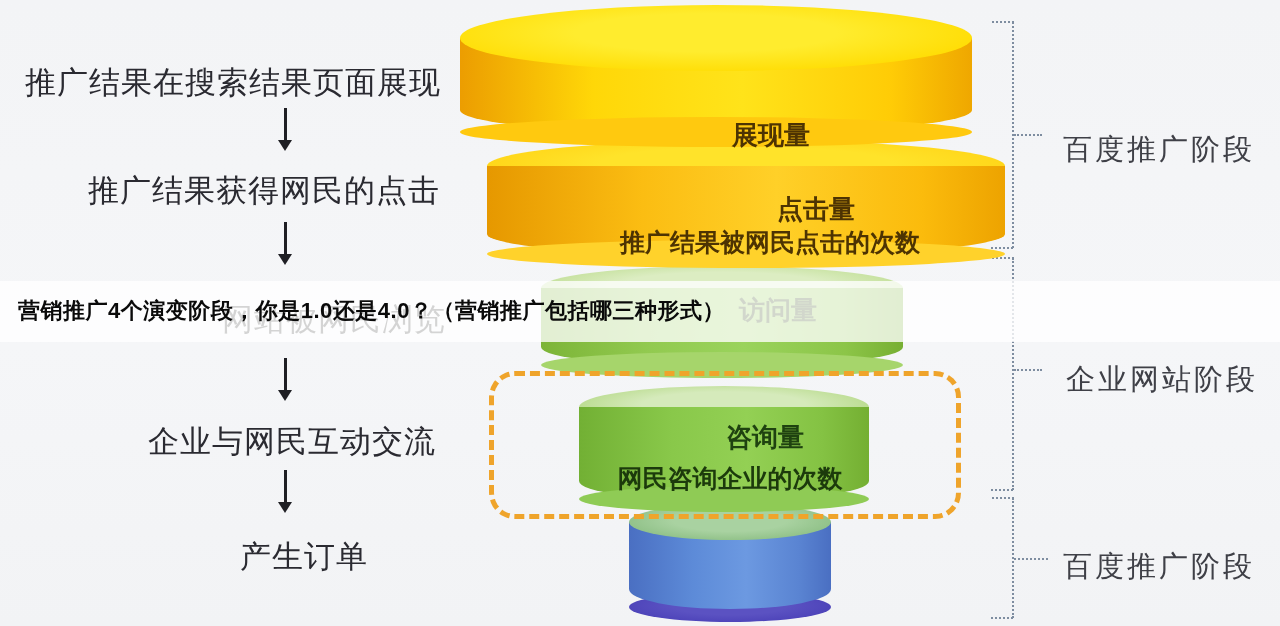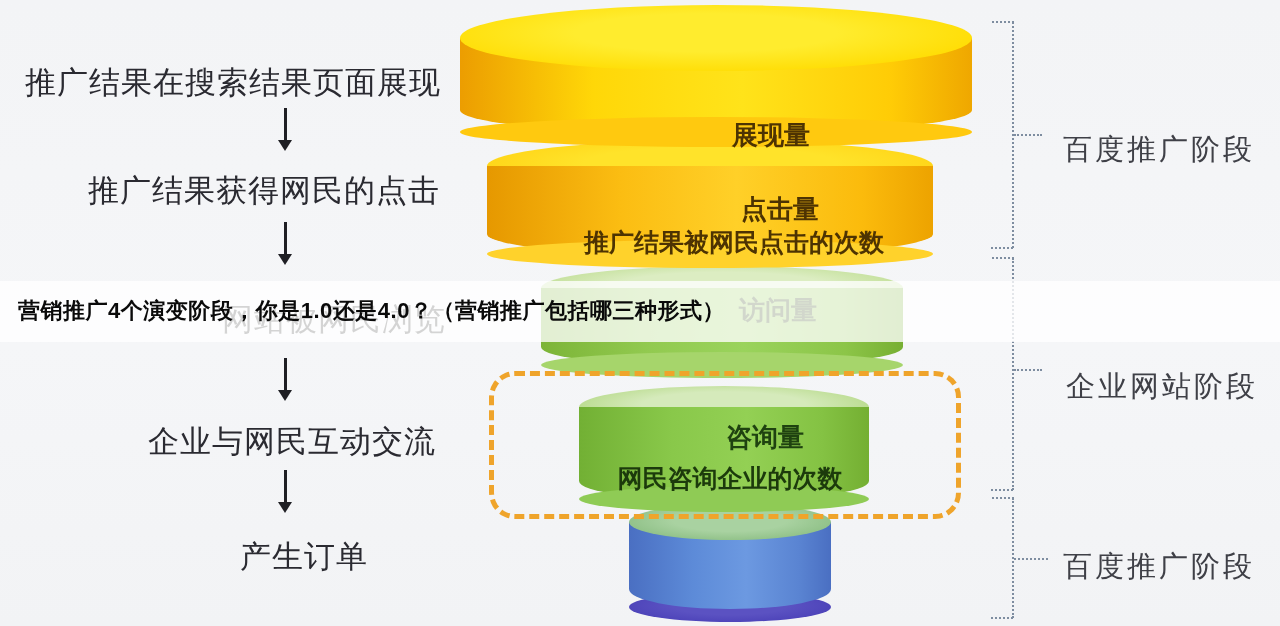--- a/index.html
+++ b/index.html
@@ -38,21 +38,21 @@
   .layer .name { font-size:26px; }
   .layer .desc { font-size:25px; }
 
   .layer1 { left:460px; top:5px;  width:512px; height:142px; z-index:50; }
   .layer1 .ell-top { top:0; height:66px; background:radial-gradient(ellipse at 48% 42%,#FFEC2E 35%,#FFDD05 75%,#FBC900 100%); }
   .layer1 .cyl-body { top:33px; bottom:13px; background:linear-gradient(90deg,#EC9D01 0%,#FFD708 26%,#FFE31A 55%,#FFCC06 84%,#EFA700 100%); border-radius:0 0 50% 50% / 0 0 24px 24px; }
   .layer1 .ell-bot { bottom:0; height:30px; background:#FFC90F; }
   .layer1 .name { top:69px;  left:55px; color:#4d3302;margin-top:44px; }
   .layer1 .desc { top:104px; left:8px;  color:#4d3302; }
 
-  .layer2 { left:487px; top:140px; width:446px; height:128px; z-index:40; }
+  .layer2 { left:487px; top:140px; width:518px; height:128px; z-index:40; }
   .layer2 .ell-top { top:0; height:52px; background:radial-gradient(ellipse at 50% 45%,#FFE32A 40%,#FFD315 80%,#F7BD00 100%); }
   .layer2 .cyl-body { top:26px; bottom:12px; background:linear-gradient(90deg,#E69800 0%,#FBBD12 30%,#FFD028 56%,#FBBB0C 84%,#EDA300 100%); border-radius:0 0 50% 50% / 0 0 22px 22px; }
   .layer2 .ell-bot { bottom:0; height:28px; background:#FFD22B; }
   .layer2 .name { top:52px; left:70px; color:#4d3302; }
   .layer2 .desc { top:86px; left:24px; color:#4d3302; }
 
   .layer3 { left:541px; top:266px; width:362px; height:112px; z-index:30; }
   .layer3 .ell-top { top:0; height:44px; background:radial-gradient(ellipse at 50% 45%,#DCEDC2 40%,#BEDD92 80%,#9CC765 100%); }
   .layer3 .cyl-body { top:22px; bottom:11px; background:linear-gradient(90deg,#7CB437 0%,#92CA50 30%,#9AD35C 56%,#8CC548 84%,#77AF33 100%); border-radius:0 0 50% 50% / 0 0 20px 20px; }
   .layer3 .ell-bot { bottom:0; height:26px; background:#A6D56B; }
@@ -151,21 +151,21 @@
   <div class="brk-h" style="left:992px; top:21px;  width:22px;"></div>
   <div class="brk-v" style="left:1012px; top:22px; height:226px;"></div>
   <div class="brk-h" style="left:1014px; top:134px; width:28px;"></div>
   <div class="brk-h" style="left:991px; top:247px; width:22px;"></div>
   <div class="stage-label" style="left:1063px; top:130px;">百度推广阶段</div>
 
   <div class="brk-h" style="left:992px; top:257px; width:22px;"></div>
   <div class="brk-v" style="left:1012px; top:258px; height:232px;"></div>
   <div class="brk-h" style="left:1014px; top:369px; width:28px;"></div>
   <div class="brk-h" style="left:991px; top:489px; width:22px;"></div>
-  <div class="stage-label" style="left:1066px; top:360px;margin-top:7px;">企业网站阶段</div>
+  <div class="stage-label" style="left:1066px; top:360px;">企业网站阶段</div>
 
   <div class="brk-h" style="left:992px; top:497px; width:22px;"></div>
   <div class="brk-v" style="left:1012px; top:498px; height:120px;"></div>
   <div class="brk-h" style="left:1014px; top:558px; width:34px;"></div>
   <div class="brk-h" style="left:991px; top:617px; width:22px;"></div>
   <div class="stage-label" style="left:1063px; top:547px;">百度推广阶段</div>
 
 </div>
 
 </body></html>

